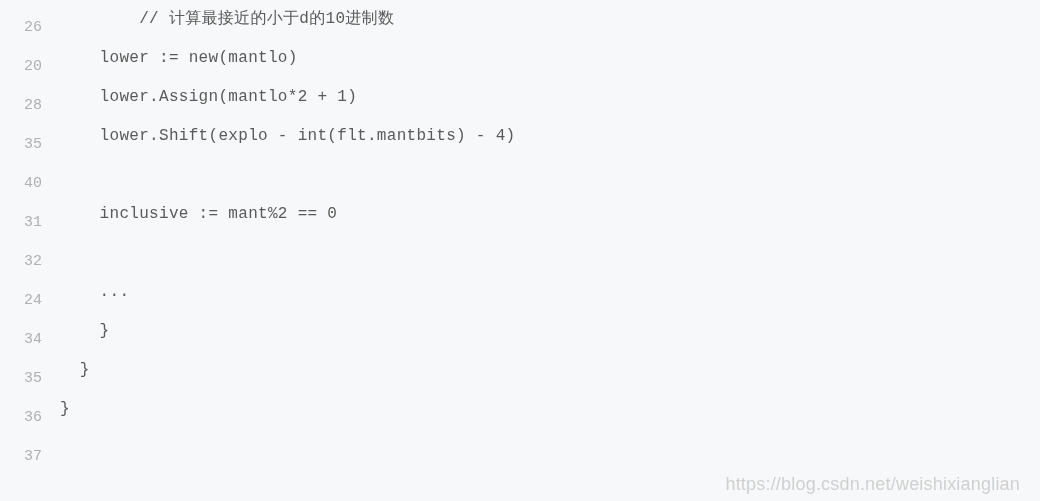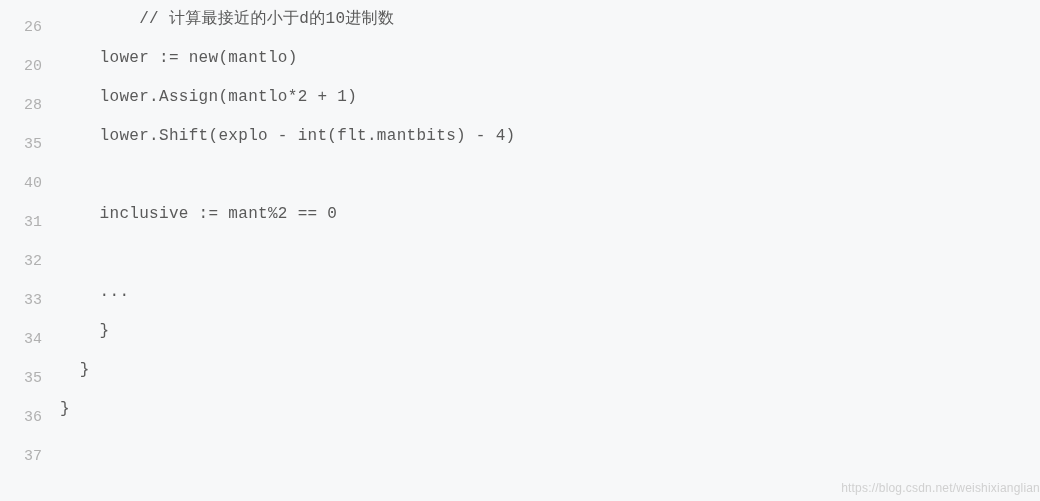--- a/index.html
+++ b/index.html
@@ -45,40 +45,40 @@
       height: 39px;
       line-height: 39px;
       color: #5a5a5a;
       white-space: pre;
       font-size: 16px;
       letter-spacing: 0.3px;
     }
     .watermark {
       position: absolute;
       bottom: 6px;
-      right: 0;
+      right: 20px;
       color: #d0d0d0;
-      font-size: 12px;
+      font-size: 18px;
       font-family: Arial, sans-serif;
       letter-spacing: 0.2px;
     }
   </style>
 </head>
 <body>
 
 <div class="code-container">
   <div class="line-numbers">
     <span class="line-num">26</span>
     <span class="line-num">20</span>
     <span class="line-num">28</span>
     <span class="line-num">35</span>
     <span class="line-num">40</span>
     <span class="line-num">31</span>
     <span class="line-num">32</span>
-    <span class="line-num">33</span>
+    <span class="line-num">24</span>
     <span class="line-num">34</span>
     <span class="line-num">35</span>
     <span class="line-num">36</span>
     <span class="line-num">37</span>
   </div>
   <div class="code-lines">
     <div class="code-line">        // 计算最接近的小于d的10进制数</div>
     <div class="code-line">    lower := new(mantlo)</div>
     <div class="code-line">    lower.Assign(mantlo*2 + 1)</div>
     <div class="code-line">    lower.Shift(explo - int(flt.mantbits) - 4)</div>

